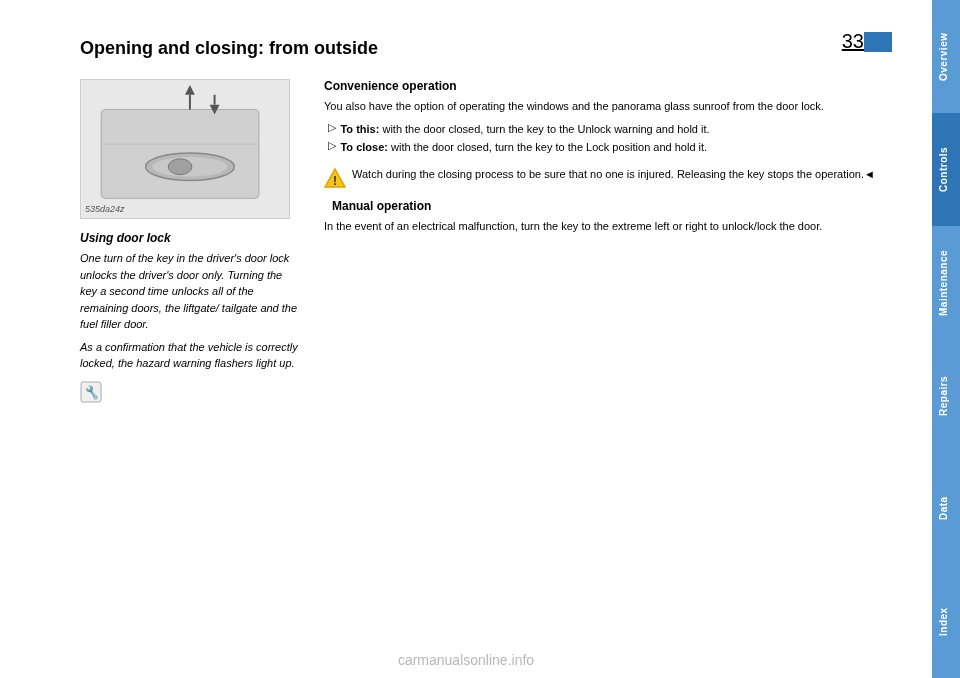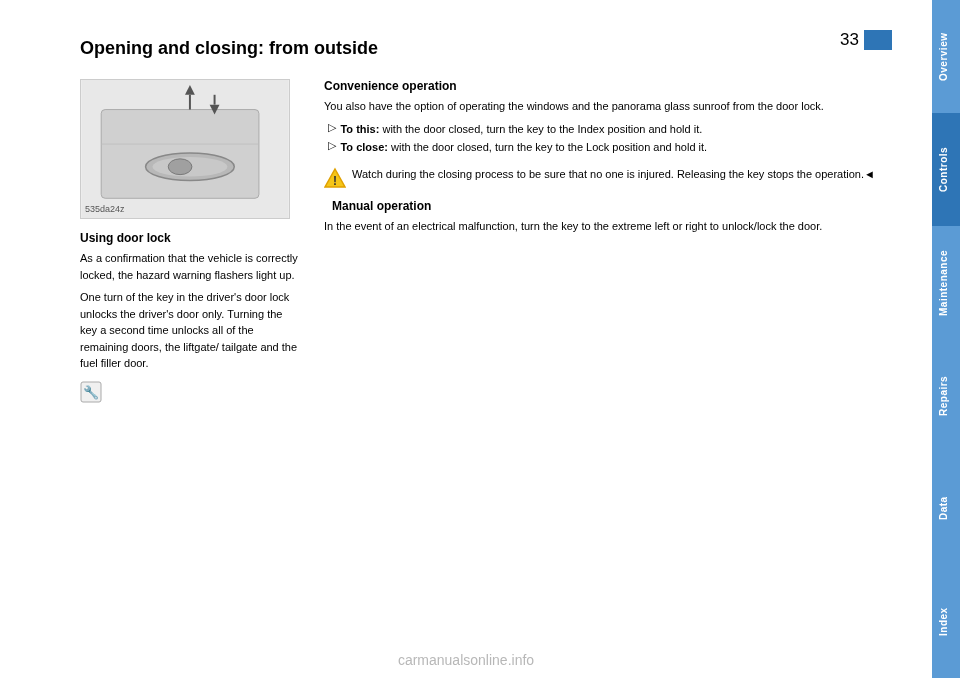--- a/index.html
+++ b/index.html
@@ -57,23 +57,23 @@
     
     .page-number-area {
       position: absolute;
       top: 30px;
       right: 40px;
       display: flex;
       align-items: center;
     }
 
     .page-number-text {
-      font-size: 17px;
+      font-size: 20px;
       font-weight: normal;
-      margin-right: 5px;
+      text-decoration: underline;
     }
 
     .page-number-bar {
       width: 28px;
       height: 20px;
       background: #2e75b6;
     }
 
     
     .page-title {
@@ -86,20 +86,21 @@
 
     
     .two-col {
       display: flex;
       gap: 24px;
     }
 
     .left-col {
       width: 220px;
       flex-shrink: 0;
+      font-style: italic;
     }
 
     .right-col {
       flex: 1;
     }
 
     
     .door-image {
       width: 210px;
       height: 140px;
@@ -240,41 +241,41 @@
             <polygon points="105,15 115,15 110,5" fill="#555"></polygon>
             <line x1="110" y1="15" x2="110" y2="30" stroke="#555" stroke-width="2"></line>
 
             <polygon points="130,25 140,25 135,35" fill="#555"></polygon>
             <line x1="135" y1="25" x2="135" y2="15" stroke="#555" stroke-width="2"></line>
           </svg>
           <span class="img-label">535da24z</span>
         </div>
 
         <div class="section-heading">Using door lock</div>
+        <div class="body-text">One turn of the key in the driver's door lock unlocks the driver's door only. Turning the key a second time unlocks all of the remaining doors, the liftgate/ tailgate and the fuel filler door.</div>
         <div class="body-text">As a confirmation that the vehicle is correctly locked, the hazard warning flashers light up.</div>
-        <div class="body-text">One turn of the key in the driver's door lock unlocks the driver's door only. Turning the key a second time unlocks all of the remaining doors, the liftgate/ tailgate and the fuel filler door.</div>
 
         <div class="note-box">
           <svg class="note-icon" viewBox="0 0 22 22" xmlns="http://www.w3.org/2000/svg">
             <rect x="1" y="1" width="20" height="20" rx="2" fill="#f0f0f0" stroke="#aaa" stroke-width="1"></rect>
             <text x="3" y="16" font-size="13" font-family="Arial" fill="#555">🔧</text>
           </svg>
         </div>
       </div>
 
       <div class="right-col">
 
         <div class="section-heading">Convenience operation</div>
         <div class="body-text">You also have the option of operating the windows and the panorama glass sunroof from the door lock.</div>
 
         <div class="arrow-item">
           <span class="arrow-bullet">▷</span>
           <span class="arrow-text">
             <strong>To this: </strong>
-            <span>with the door closed, turn the key to the Index position and hold it.</span>
+            <span>with the door closed, turn the key to the Unlock warning and hold it.</span>
           </span>
         </div>
 
         <div class="arrow-item">
           <span class="arrow-bullet">▷</span>
           <span class="arrow-text">
             <strong>To close: </strong>
             <span>with the door closed, turn the key to the Lock position and hold it.</span>
           </span>
         </div>

